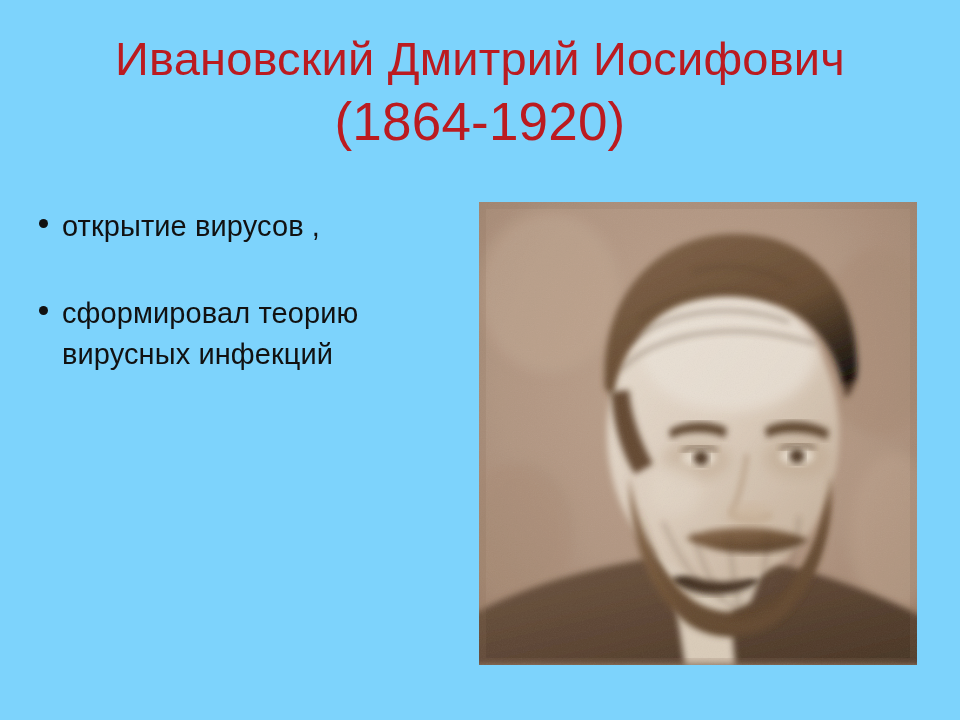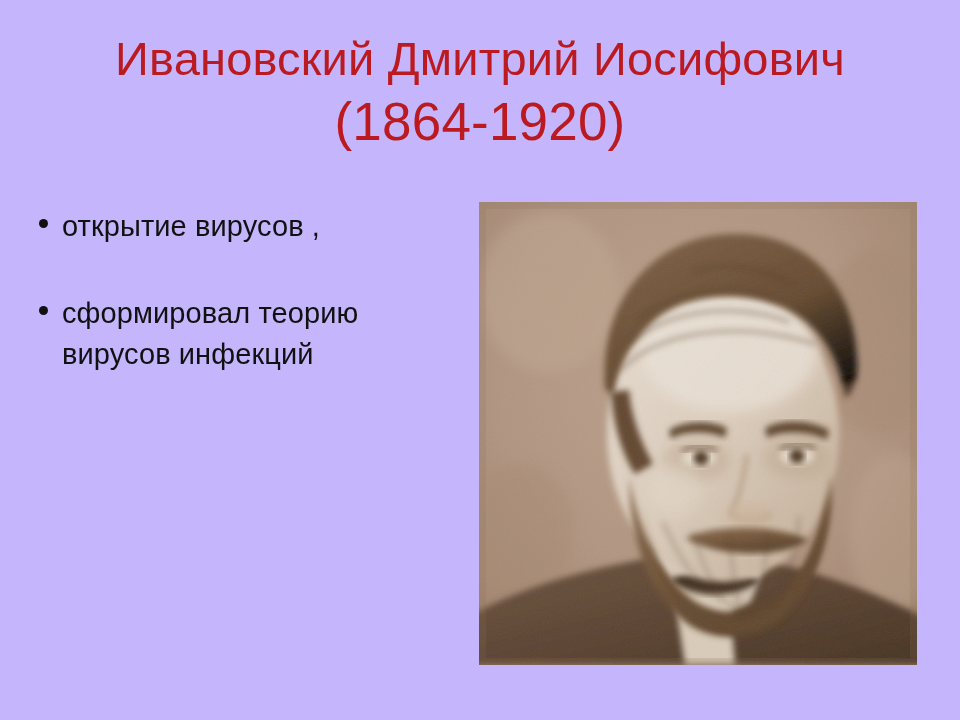--- a/index.html
+++ b/index.html
@@ -8,21 +8,21 @@
     padding: 0;
     background: #ffffff;
   }
   body {
     font-family: "Liberation Sans", sans-serif;
   }
   .slide {
     position: relative;
     width: 960px;
     height: 720px;
-    background: #c4b5fd;
+    background: #7dd3fc;
     overflow: hidden;
   }
 
   
   .title-block {
     position: absolute;
     left: 0;
     top: 34px;
     width: 960px;
     text-align: center;
@@ -112,21 +112,21 @@
       <span class="bullet-marker">
         <span class="bullet-dot"></span>
       </span>
       <span class="bullet-text">открытие вирусов ,</span>
     </div>
 
     <div class="bullet-item">
       <span class="bullet-marker">
         <span class="bullet-dot"></span>
       </span>
-      <span class="bullet-text">сформировал теорию вирусов инфекций</span>
+      <span class="bullet-text">сформировал теорию вирусных инфекций</span>
     </div>
 
   </div>
 
   <div class="photo-frame">
     <svg viewBox="0 0 438 463" preserveAspectRatio="none" role="img">
       <defs>
         <radialGradient id="bgGrad" cx="48%" cy="38%" r="78%">
           <stop offset="0%" stop-color="#c2a994"></stop>
           <stop offset="55%" stop-color="#b69c89"></stop>

